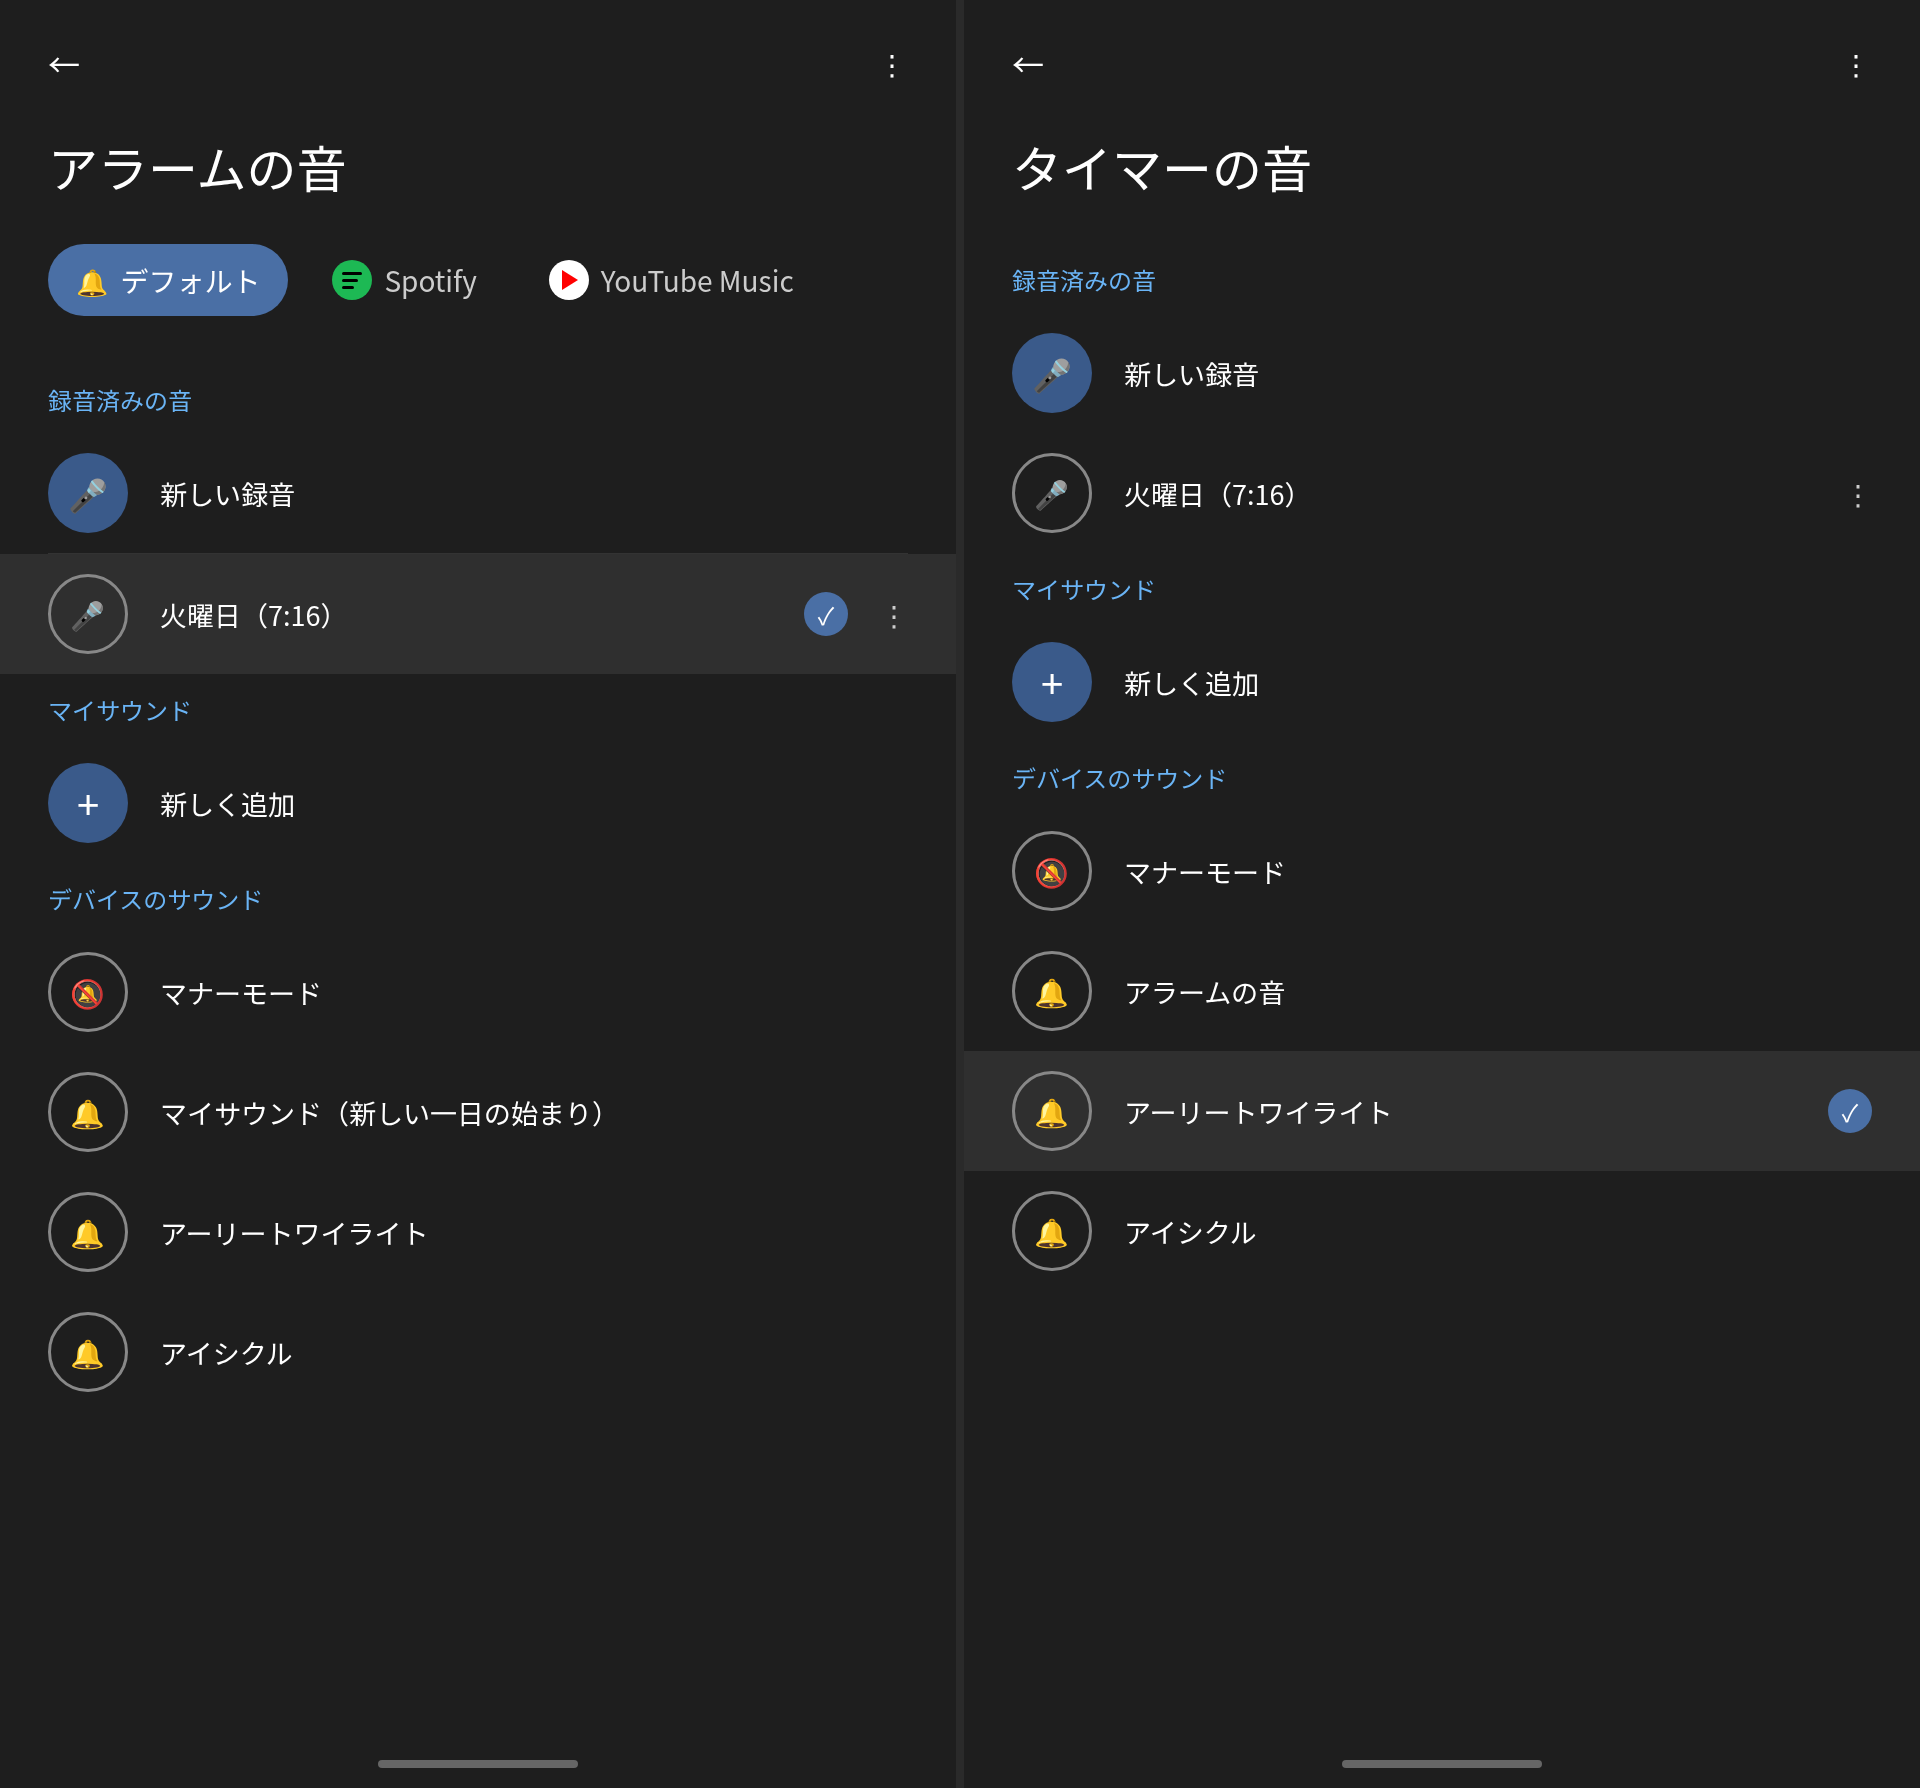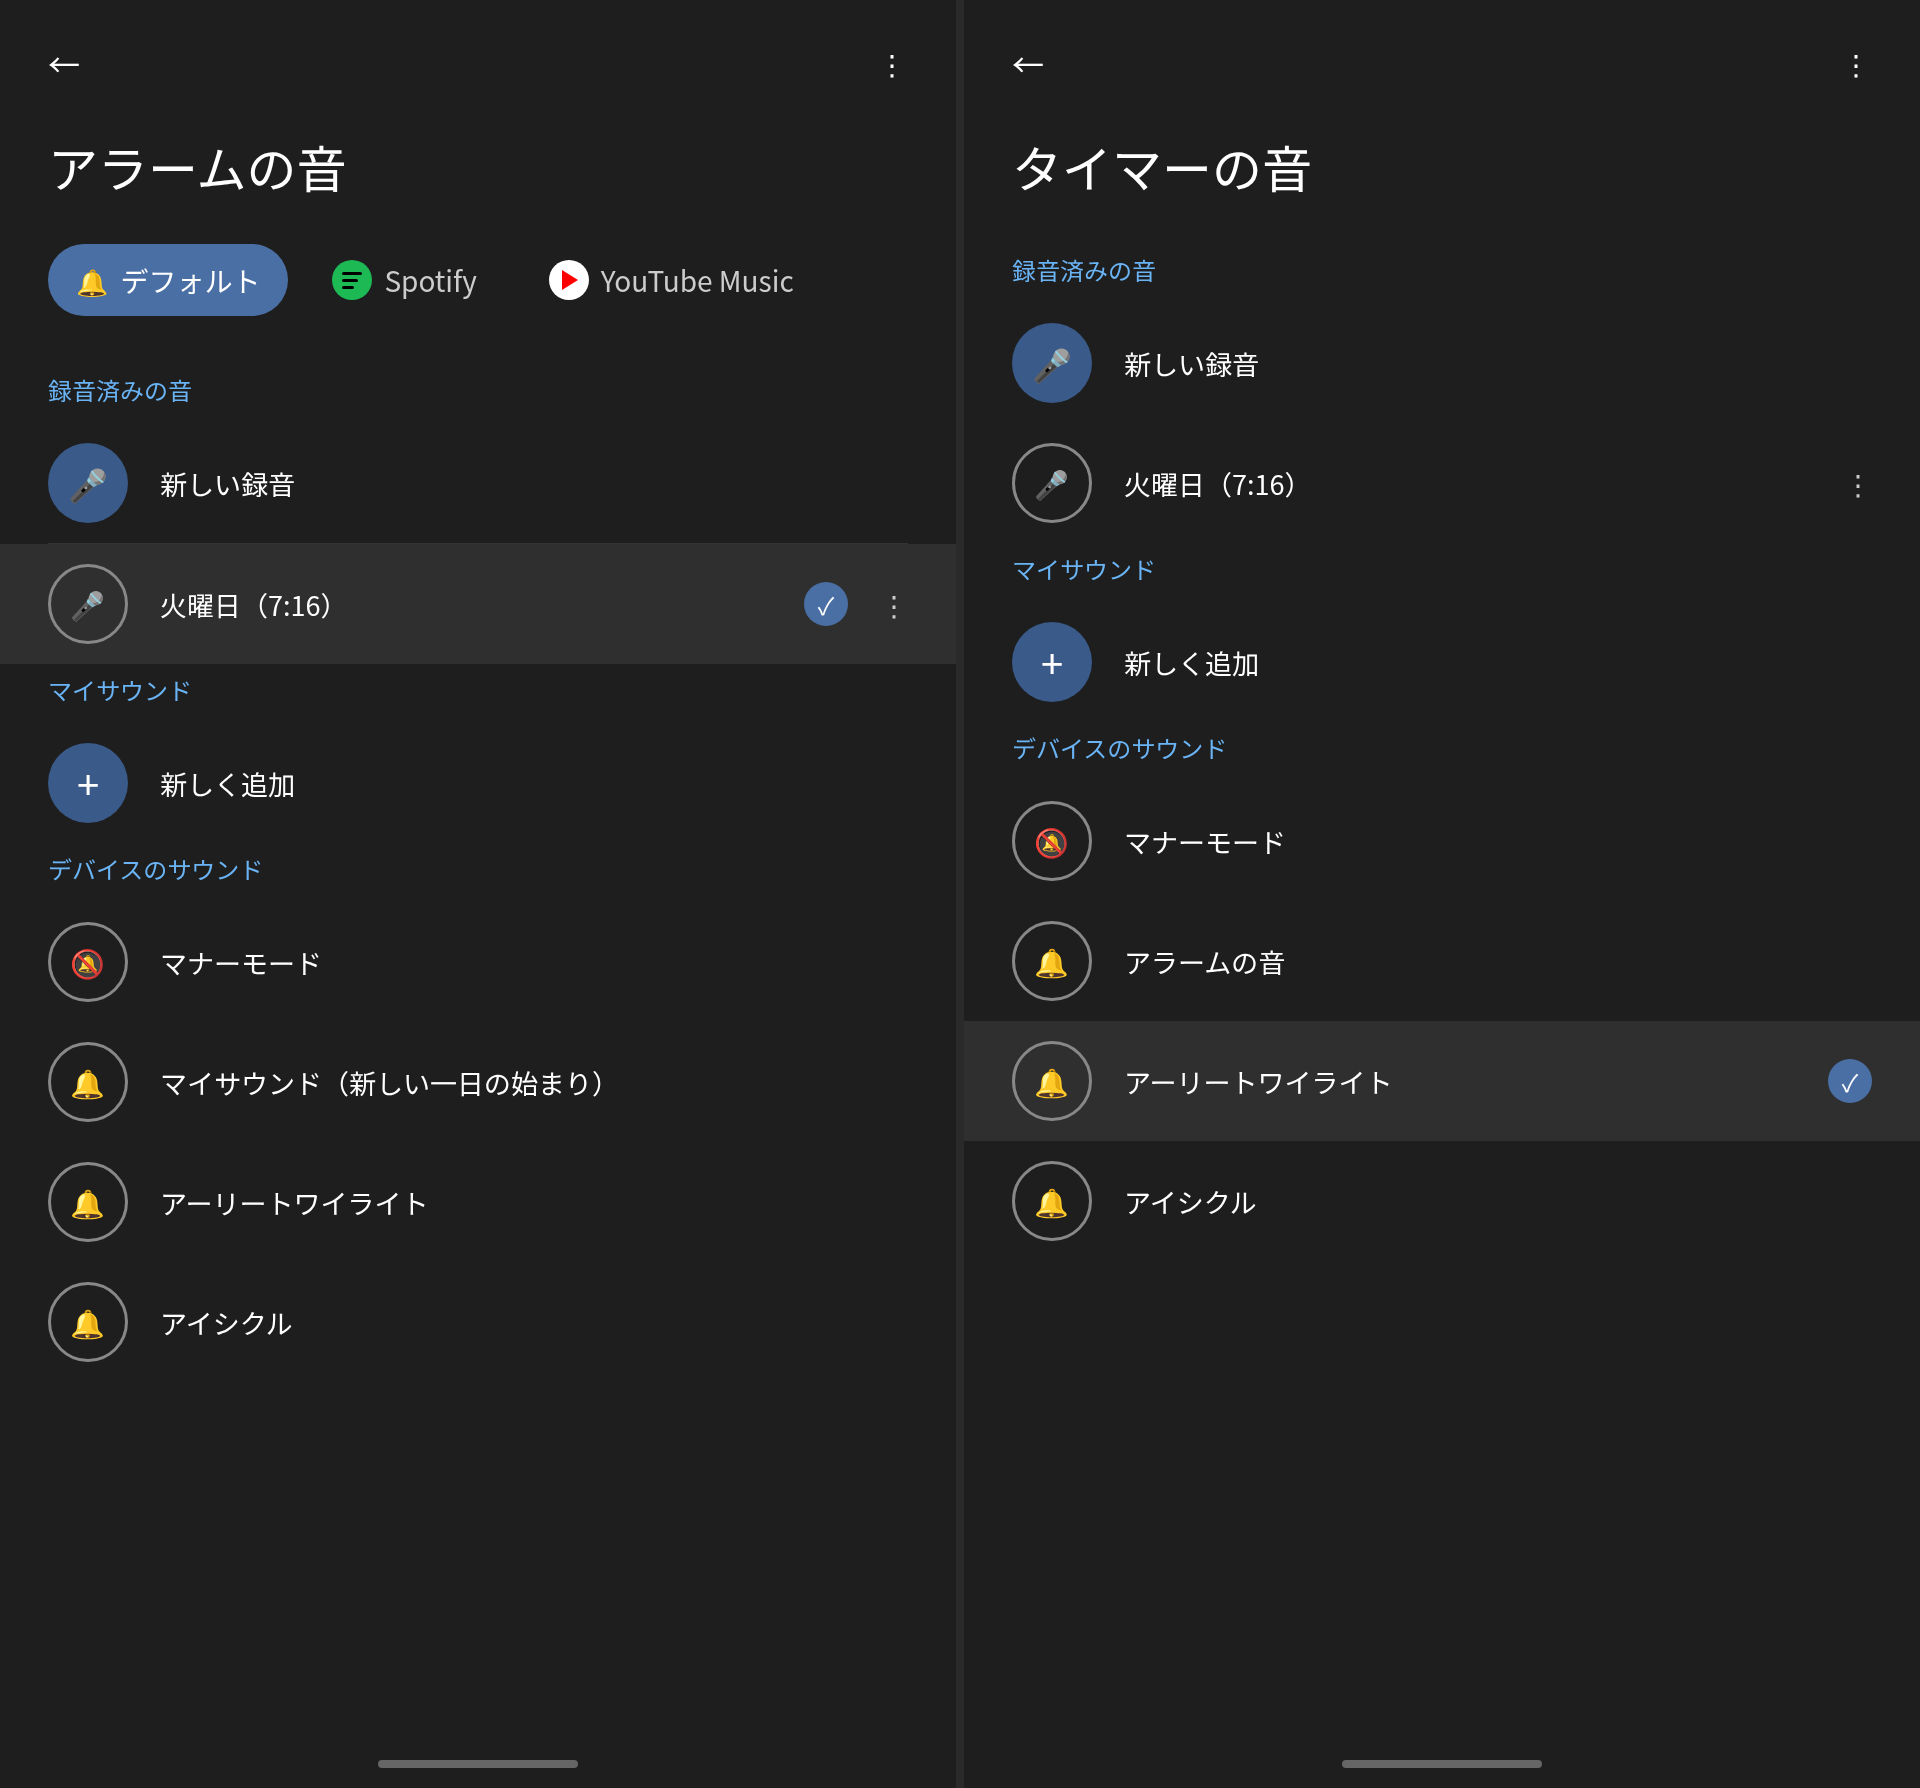--- a/index.html
+++ b/index.html
@@ -123,20 +123,21 @@
     .spotify-line {
       background: #000;
       height: 3px;
       border-radius: 2px;
     }
 
     .section-label {
       font-size: 24px;
       color: #6ab4f5;
       padding: 8px 48px 16px 48px;
+      margin-top: 10px;
     }
 
     .list-item {
       display: flex;
       align-items: center;
       padding: 20px 48px;
       gap: 32px;
       cursor: pointer;
       min-height: 100px;
     }

